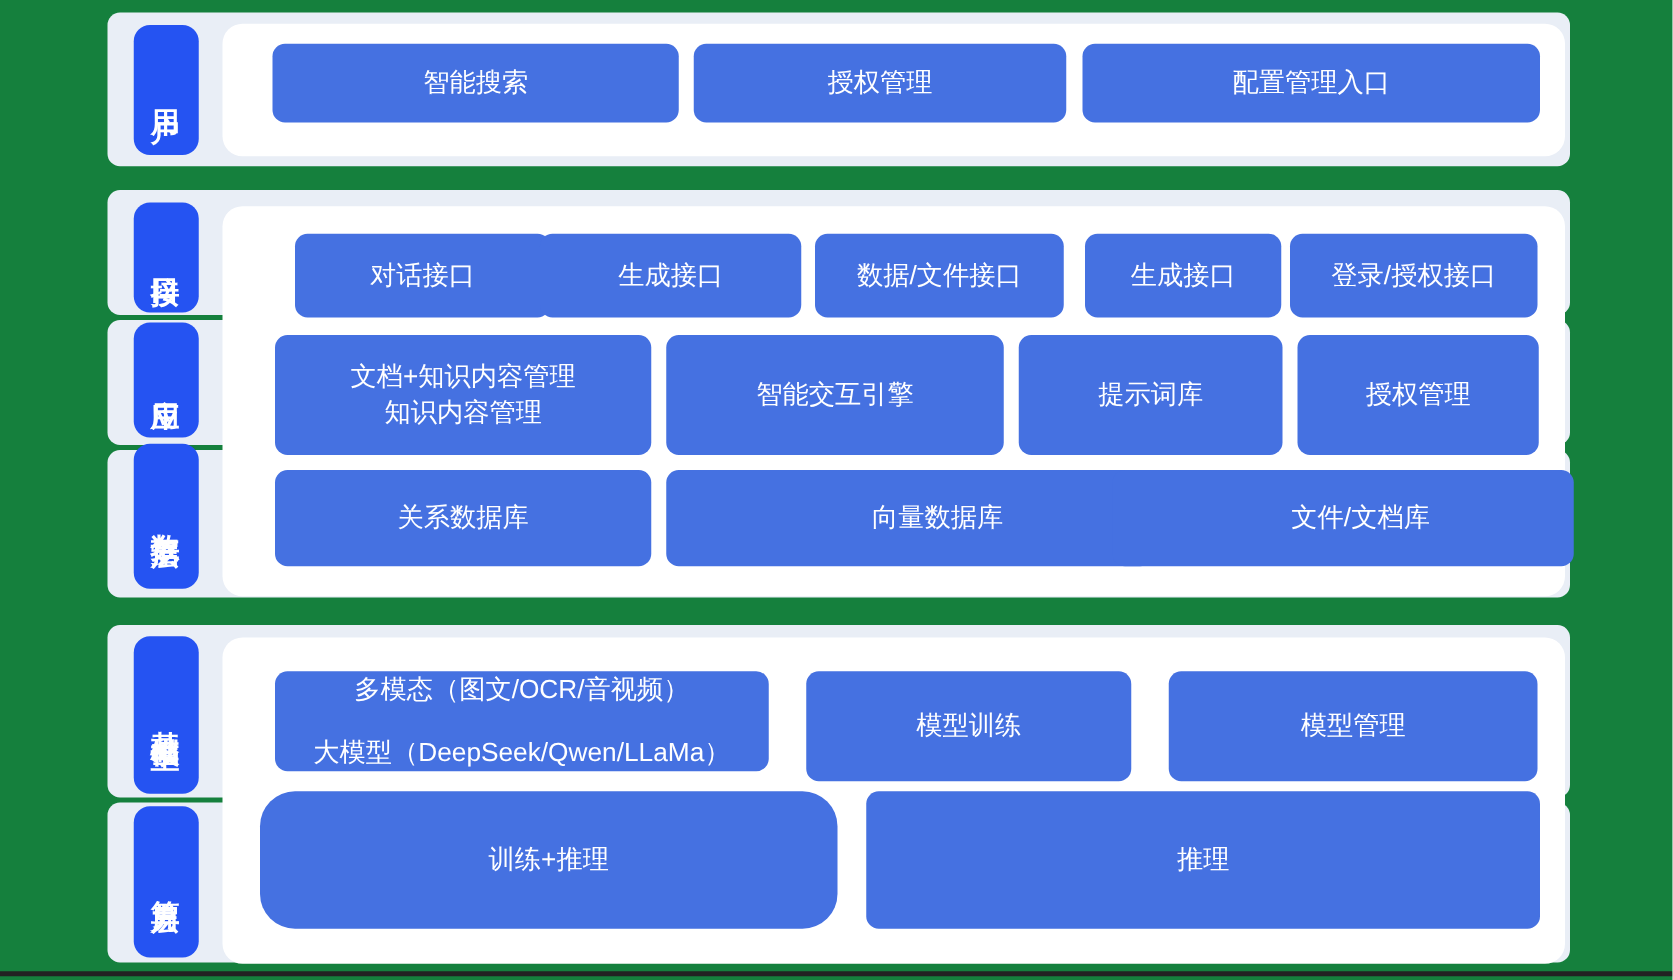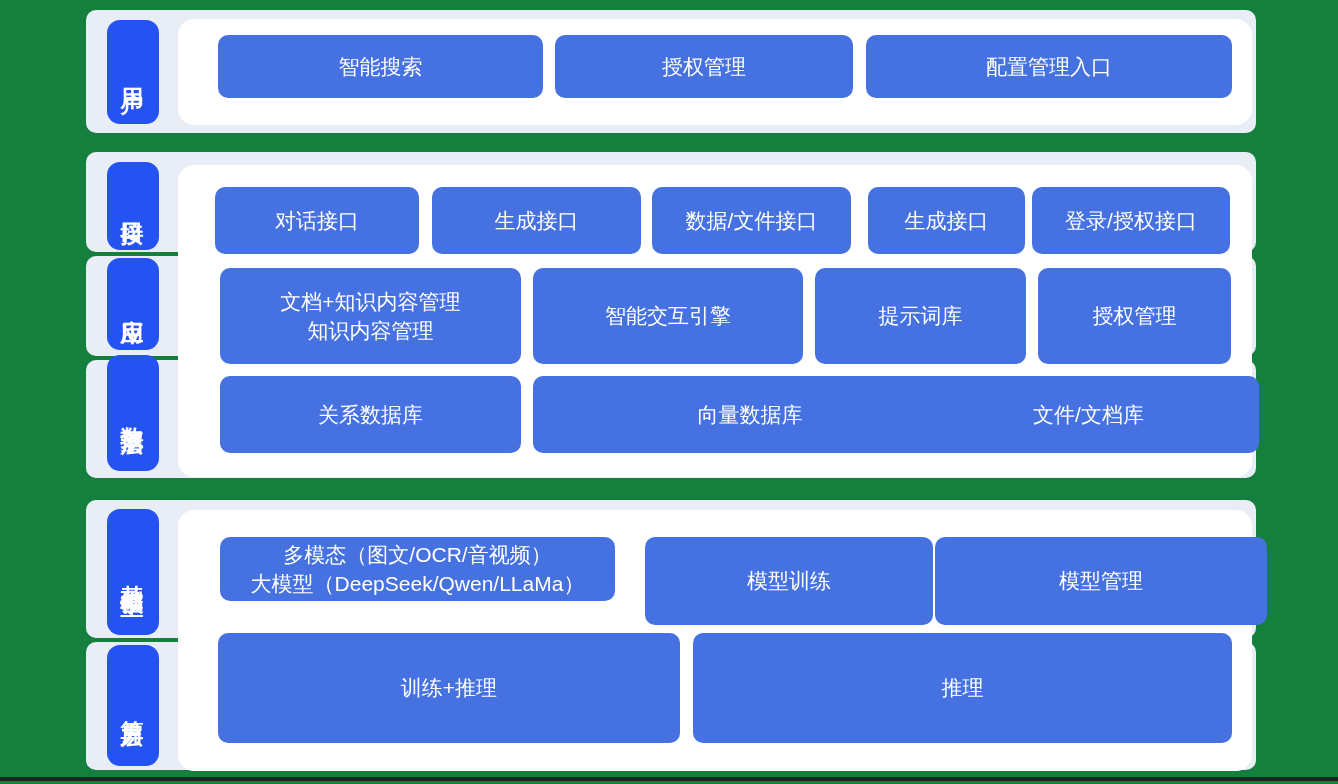--- a/index.html
+++ b/index.html
@@ -86,21 +86,21 @@
   <div class="block" style="top:35px;height:63px;left:218px;width:325px;">
       <span>智能搜索</span>
     </div>
   <div class="block" style="top:35px;height:63px;left:555px;width:298px;">
       <span>授权管理</span>
     </div>
   <div class="block" style="top:35px;height:63px;left:866px;width:366px;justify-content:center;">
       <span>配置管理入口</span>
     </div>
 
-  <div class="block" style="top:187px;height:67px;left:215px;width:204px;">
+  <div class="block" style="top:187px;height:67px;left:236px;width:204px;">
       <span>对话接口</span>
     </div>
   <div class="block" style="top:187px;height:67px;left:432px;width:209px;">
       <span>生成接口</span>
     </div>
   <div class="block" style="top:187px;height:67px;left:652px;width:199px;">
       <span>数据/文件接口</span>
     </div>
   <div class="block" style="top:187px;height:67px;left:868px;width:157px;">
       <span>生成接口</span>
@@ -126,32 +126,32 @@
   <div class="block" style="top:376px;height:77px;left:220px;width:301px;">
       <span>关系数据库</span>
     </div>
   <div class="block" style="top:376px;height:77px;left:533px;width:344px;padding-left:45px;">
       <span>向量数据库</span>
     </div>
   <div class="block" style="top:376px;height:77px;left:890px;width:341px;padding-left:28px;">
       <span>文件/文档库</span>
     </div>
 
-  <div class="block" style="top:537px;height:64px;left:220px;width:395px;">
+  <div class="block" style="top:537px;height:80px;left:220px;width:395px;justify-content:space-between;">
     <span>多模态（图文/OCR/音视频）</span>
     <span>大模型（DeepSeek/Qwen/LLaMa）</span>
   </div>
-  <div class="block" style="top:537px;height:88px;left:645px;width:288px;text-align:right;">
+  <div class="block" style="top:537px;height:88px;left:645px;width:260px;text-align:right;">
       <span>模型训练</span>
     </div>
-  <div class="block" style="top:537px;height:88px;left:935px;width:332px;">
+  <div class="block" style="top:537px;height:88px;left:935px;width:295px;">
       <span>模型管理</span>
     </div>
 
-  <div class="block" style="top:633px;height:110px;left:218px;width:462px;">
+  <div class="block" style="top:633px;height:110px;left:208px;width:462px;border-radius:28px;">
       <span>训练+推理</span>
     </div>
   <div class="block" style="top:633px;height:110px;left:693px;width:539px;">
       <span>推理</span>
     </div>
 
   <div class="bottom-line"></div>
 </div>
 
 </body></html>

